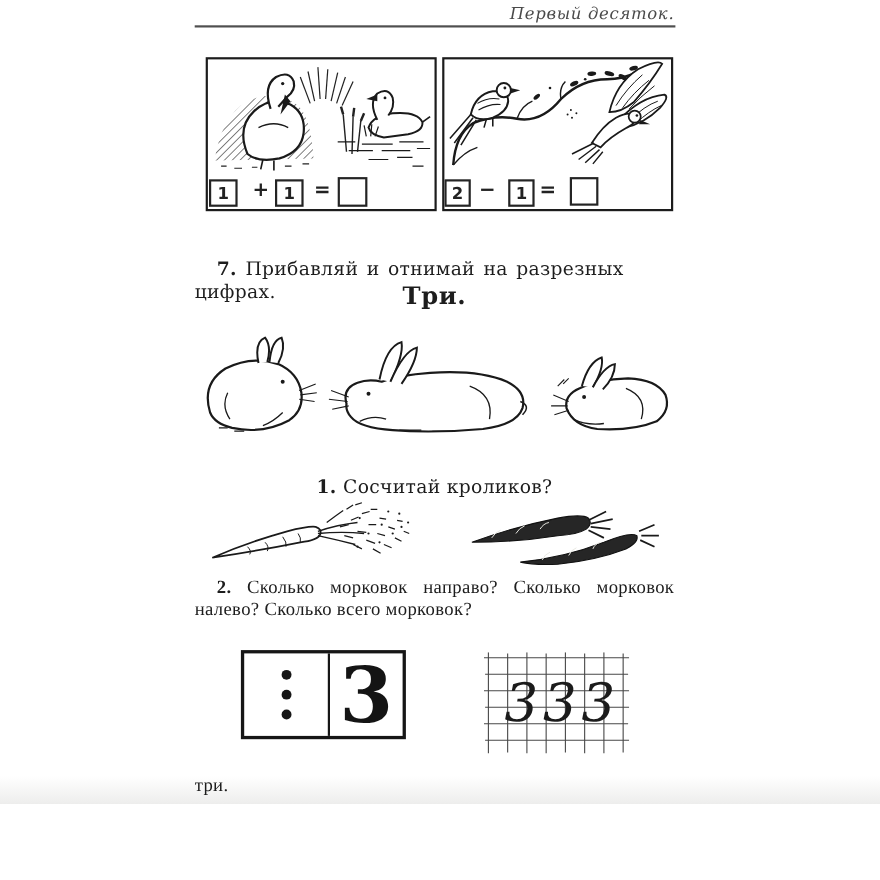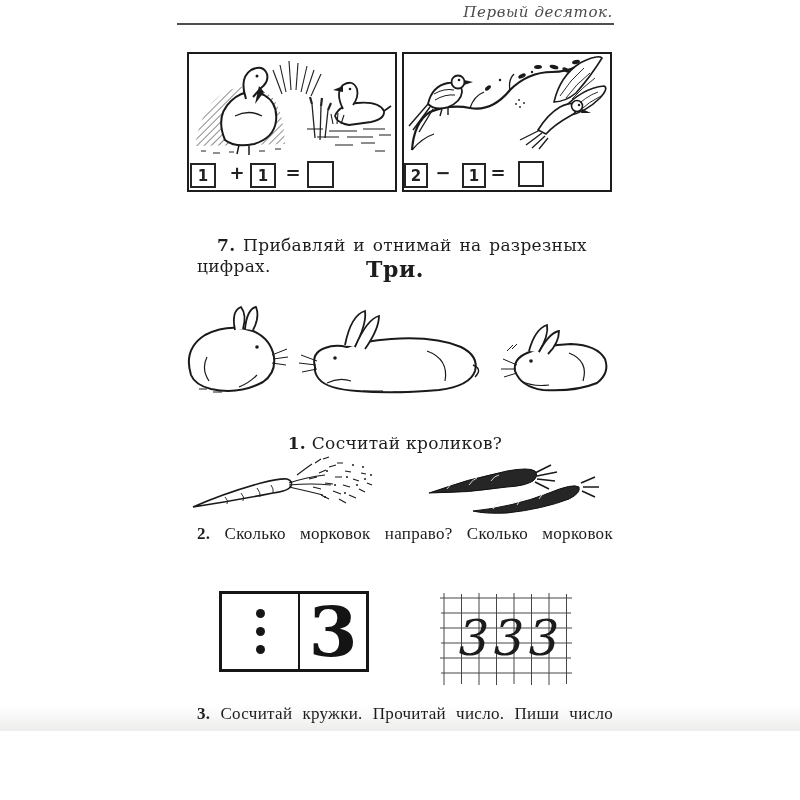--- a/index.html
+++ b/index.html
@@ -19,21 +19,21 @@
   .panel svg{position:absolute;left:0;top:0;}
   .numbox{position:absolute;box-sizing:border-box;border:2px solid #242424;background:#fff;
      display:flex;align-items:center;justify-content:center;
      font-family:"DejaVu Sans",sans-serif;font-size:15px;font-weight:bold;color:#222;}
   .ansbox{position:absolute;box-sizing:border-box;border:2px solid #242424;background:#fff;}
   .op{position:absolute;width:24px;text-align:center;font-family:"DejaVu Sans",sans-serif;
      font-weight:bold;font-size:18px;color:#222;}
 
   
   .t7{position:absolute;left:177px;top:218px;width:436px;font-size:17px;line-height:21px;
-     letter-spacing:.3px;word-spacing:2px;text-indent:20px;margin-left:20px;}
+     letter-spacing:.3px;word-spacing:2px;text-indent:20px;}
   .sec-heading{position:absolute;left:177px;top:256px;width:436px;text-align:center;
      font-weight:bold;font-size:22px;letter-spacing:.6px;}
   .t1{position:absolute;left:177px;top:416px;width:436px;text-align:center;
      font-size:17px;letter-spacing:.3px;}
   .t2,.t3{position:absolute;left:177px;width:436px;font-size:17px;line-height:20px;letter-spacing:.3px;font-family:Liberation Serif, serif;}
   .t2{top:524px;} .t3{top:704px;}
   .jline{padding-left:20px;text-align:justify;text-align-last:justify;}
   .tnum{font-weight:bold;}
 
   .rabbits{position:absolute;left:177px;top:303px;}
@@ -228,20 +228,21 @@
       <path d="M270,36 q3,-5 8,-7 M292,32 q3,-5 8,-7 M314,28 q3,-5 8,-6" fill="none" stroke="#e9e9e3" stroke-width=".9"></path>
       <path d="M358,20 l16,-8 M360,23 l20,-4 M360,26 l18,2 M358,29 l14,7" stroke="#1a1a1a" stroke-width="1.6"></path>
       <path d="M296,58 Q336,54 372,40 Q396,30 402,34 Q404,40 392,46 Q366,56 330,60 Q308,61 296,58 Z" fill="#262626" stroke="#111" stroke-width="1"></path>
       <path d="M316,56 q2,-5 7,-7 M340,52 q2,-5 7,-7 M362,46 q2,-5 7,-6" fill="none" stroke="#e9e9e3" stroke-width=".9"></path>
       <path d="M404,30 l14,-6 M406,34 l16,0 M405,38 l13,6" stroke="#1a1a1a" stroke-width="1.6"></path>
     </g>
   </svg>
 
   <div class="t2">
     <div class="jline"><b class="tnum">2.</b>&nbsp;<span>Сколько морковок направо? Сколько морковок</span></div>
+    <div>налево? Сколько всего морковок?</div>
   </div>
 
   <div class="card">
     <div class="card-left">
       <div class="dot"></div>
       <div class="dot"></div>
       <div class="dot"></div>
     </div>
     <div class="card-right">3</div>
   </div>
@@ -264,19 +265,18 @@
         <line x1="1" y1="80" x2="132" y2="80"></line>
     </g>
     <g font-family="DejaVu Serif, serif" font-style="italic" font-size="48" fill="#1b1b1b" text-anchor="middle">
       <text x="34" y="62">3</text>
       <text x="69" y="62">3</text>
       <text x="104" y="62">3</text>
     </g>
   </svg>
 
   <div class="t3">
-    <div class="jline"><b class="tnum">3.</b>&nbsp;<span>Сосчитай кружки. Прочитай число. Пиши число</span></div>
     <div>три.</div>
   </div>
 
   <div class="pagenum">5</div>
 
 </div>
 
 </body></html>

